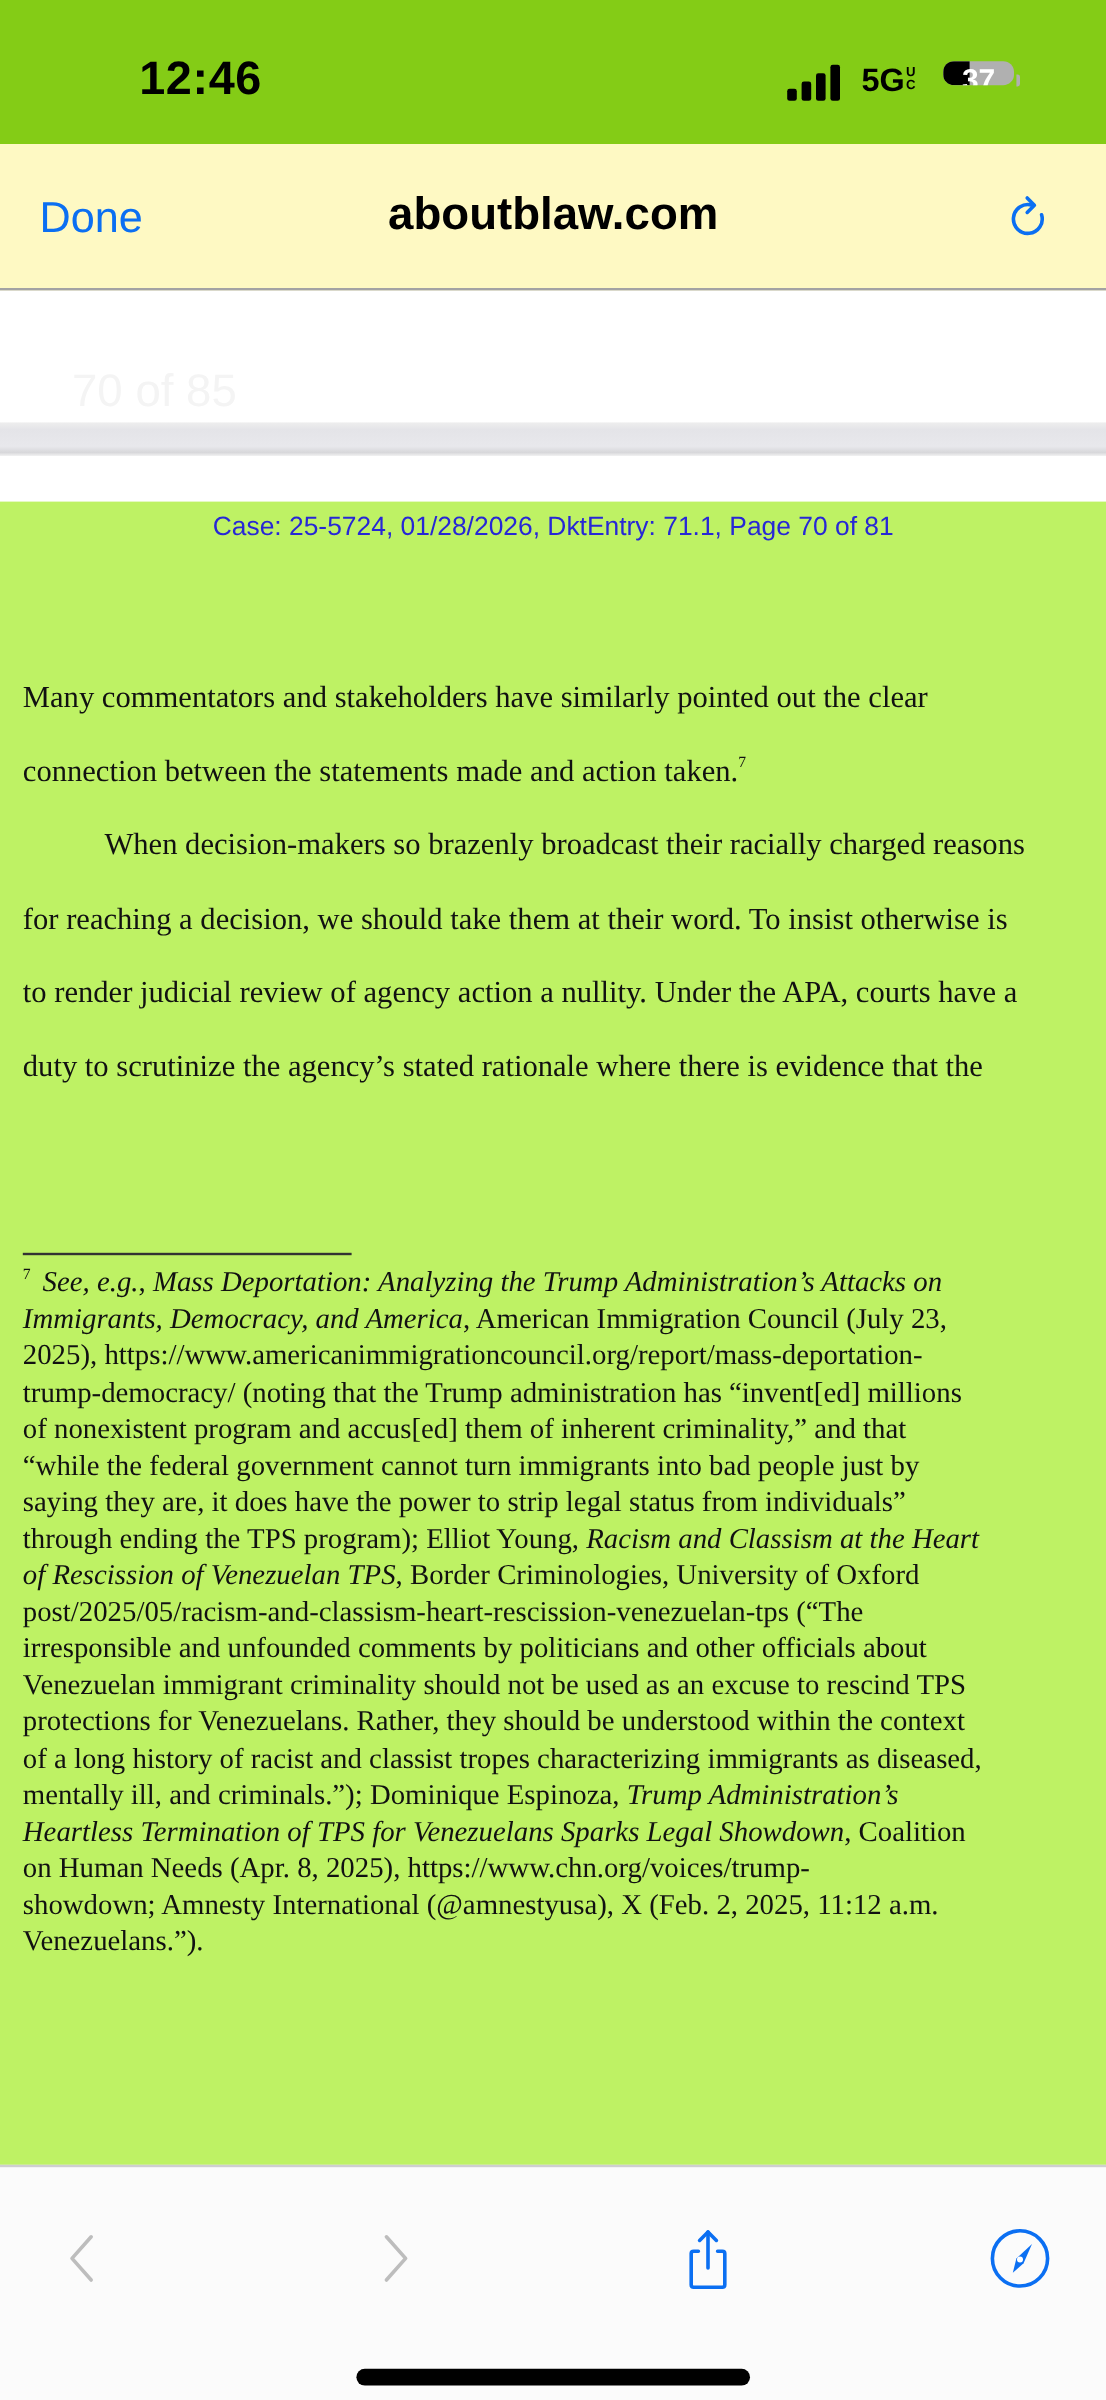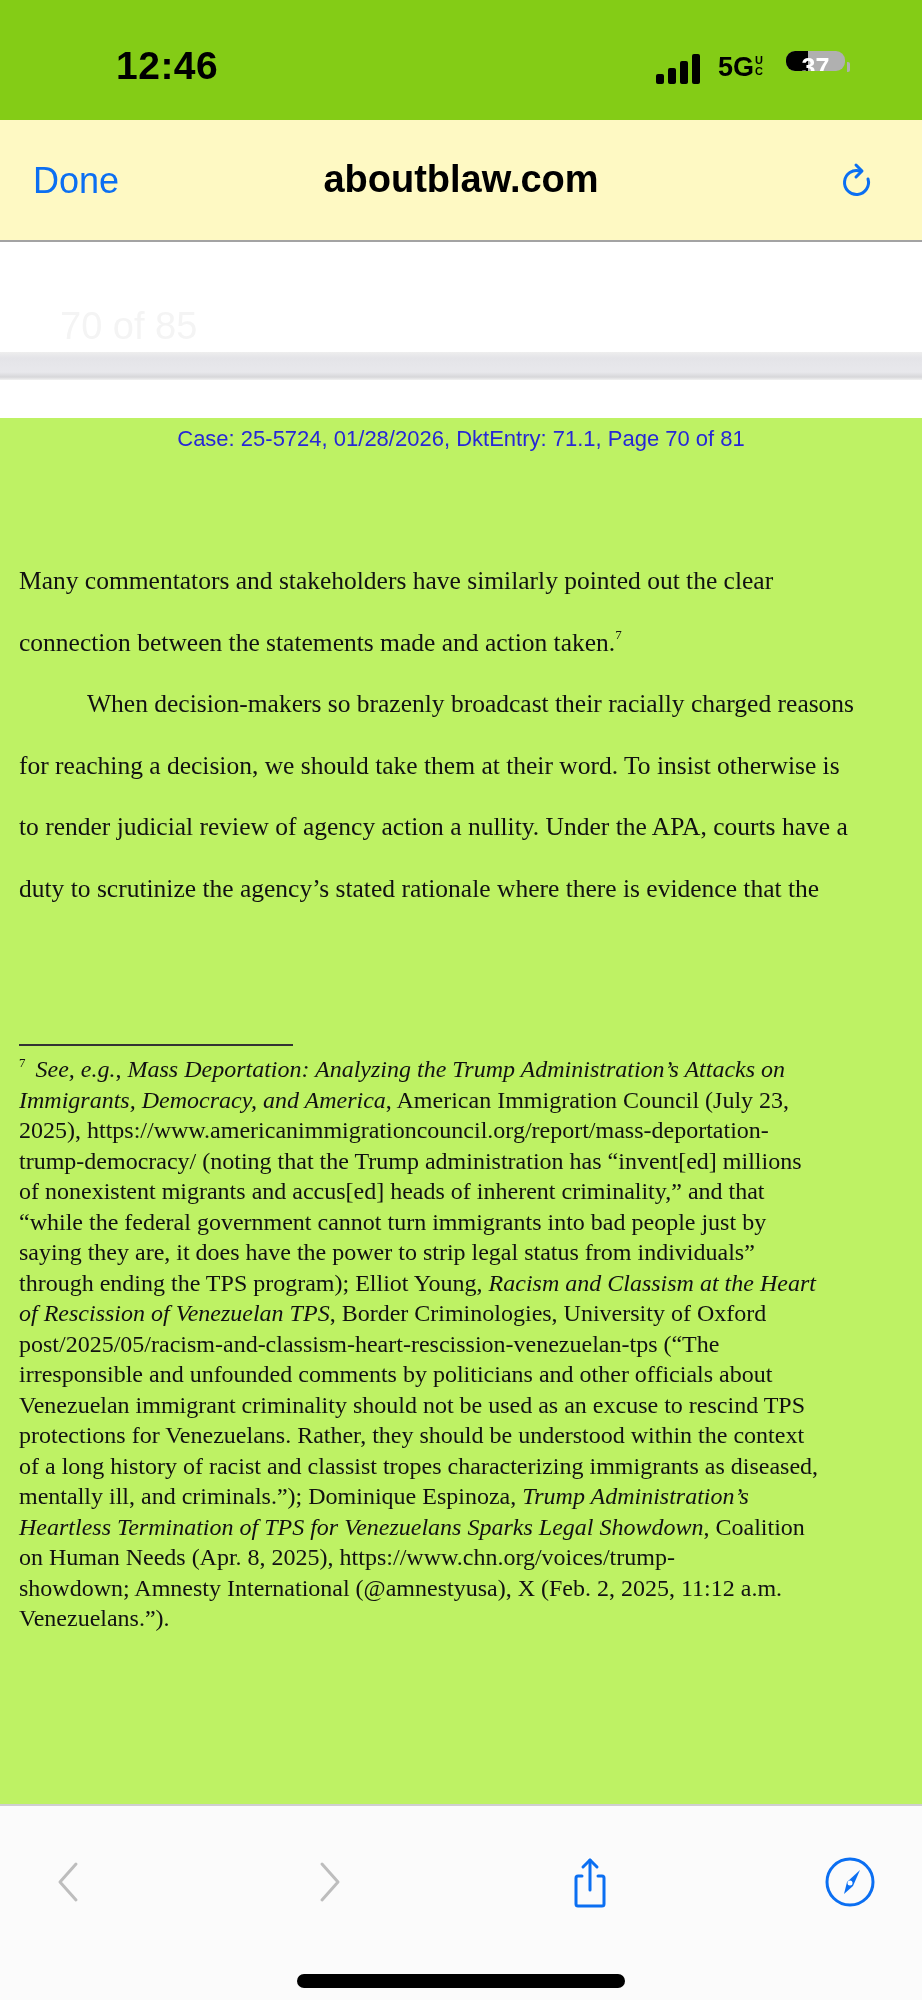--- a/index.html
+++ b/index.html
@@ -94,21 +94,21 @@
     <span class="body-line">duty to scrutinize the agency’s stated rationale where there is evidence that the</span>
   </div>
 
   <div class="fn-rule"></div>
 
   <div class="footnote" id="footnote">
       <span class="fn-line"><sup class="fn-num">7</sup><i>See, e.g.</i><span>, </span><i>Mass Deportation: Analyzing the Trump Administration’s Attacks on</i></span>
       <span class="fn-line"><i>Immigrants, Democracy, and America</i><span>, American Immigration Council (July 23,</span></span>
       <span class="fn-line"><span>2025), https://www.americanimmigrationcouncil.org/report/mass-deportation-</span></span>
       <span class="fn-line"><span>trump-democracy/ (noting that the Trump administration has “invent[ed] millions</span></span>
-      <span class="fn-line"><span>of nonexistent migrants and accus[ed] heads of inherent criminality,” and that</span></span>
+      <span class="fn-line"><span>of nonexistent program and accus[ed] them of inherent criminality,” and that</span></span>
       <span class="fn-line"><span>“while the federal government cannot turn immigrants into bad people just by</span></span>
       <span class="fn-line"><span>saying they are, it does have the power to strip legal status from individuals”</span></span>
       <span class="fn-line"><span>through ending the TPS program); Elliot Young, </span><i>Racism and Classism at the Heart</i></span>
       <span class="fn-line"><i>of Rescission of Venezuelan TPS</i><span>, Border Criminologies, University of Oxford</span></span>
       <span class="fn-line"><span>post/2025/05/racism-and-classism-heart-rescission-venezuelan-tps (“The</span></span>
       <span class="fn-line"><span>irresponsible and unfounded comments by politicians and other officials about</span></span>
       <span class="fn-line"><span>Venezuelan immigrant criminality should not be used as an excuse to rescind TPS</span></span>
       <span class="fn-line"><span>protections for Venezuelans.  Rather, they should be understood within the context</span></span>
       <span class="fn-line"><span>of a long history of racist and classist tropes characterizing immigrants as diseased,</span></span>
       <span class="fn-line"><span>mentally ill, and criminals.”); Dominique Espinoza, </span><i>Trump Administration’s</i></span>

